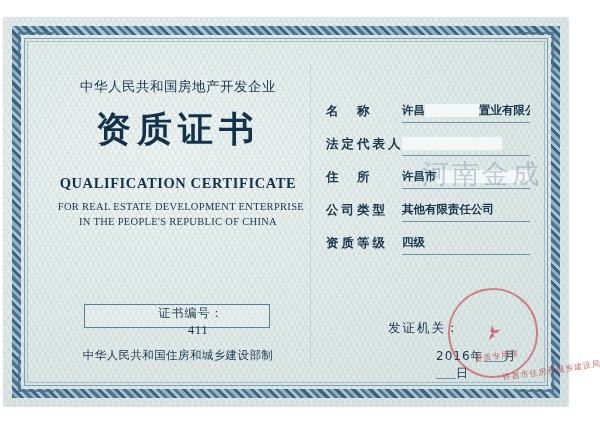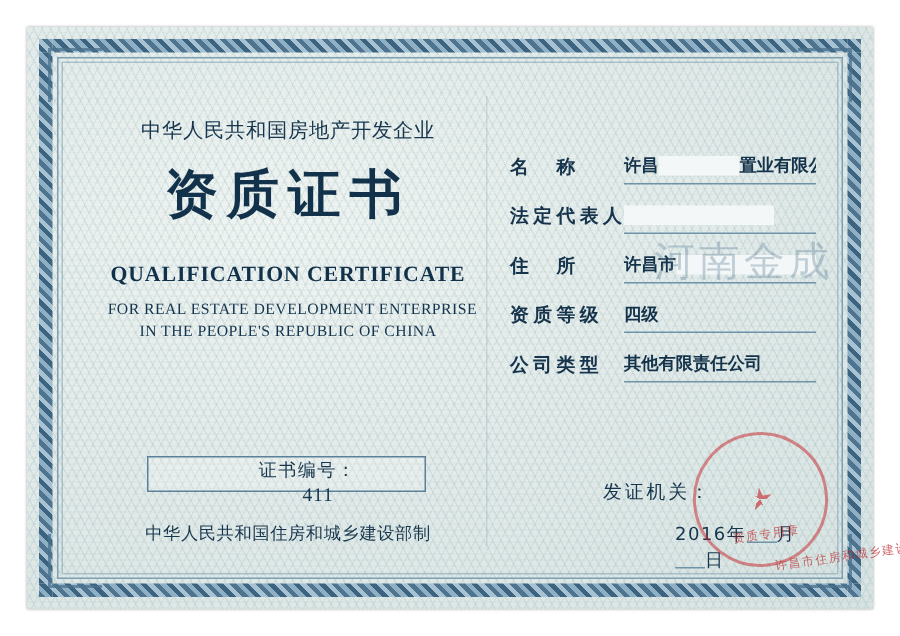--- a/index.html
+++ b/index.html
@@ -12,21 +12,21 @@
     width: 600px;
     height: 424px;
     overflow: hidden;
     background: #ffffff;
     font-family: "Liberation Sans", sans-serif;
   }
 
   
   .cert {
     position: absolute;
-    left: 18px;
+    left: 4px;
     top: 18px;
     width: 564px;
     height: 388px;
     background:
       radial-gradient(ellipse at 30% 35%, #eef4f2 0%, #e3ecea 45%, #d7e3e2 100%);
     box-shadow: 0 0 2px rgba(0,0,0,0.35);
   }
   
   .cert::before {
     content: "";
@@ -376,27 +376,27 @@
         </div>
 
         <div class="field">
           <div class="lbl">住　所</div>
           <div class="val">
             <span>许昌市</span><span class="redact" style="width:130px"></span>
           </div>
         </div>
 
         <div class="field">
+          <div class="lbl">公司类型</div>
+          <div class="val">其他有限责任公司</div>
+        </div>
+
+        <div class="field">
           <div class="lbl">资质等级</div>
           <div class="val">四级</div>
-        </div>
-
-        <div class="field">
-          <div class="lbl">公司类型</div>
-          <div class="val">其他有限责任公司</div>
         </div>
 
       </div>
 
       <div class="issue-auth">发证机关：</div>
 
       <div class="date-line">
         <span>2016</span><span>年</span><span class="blank-u sm"></span><span>月</span><span class="blank-u sm"></span><span>日</span>
       </div>
 

